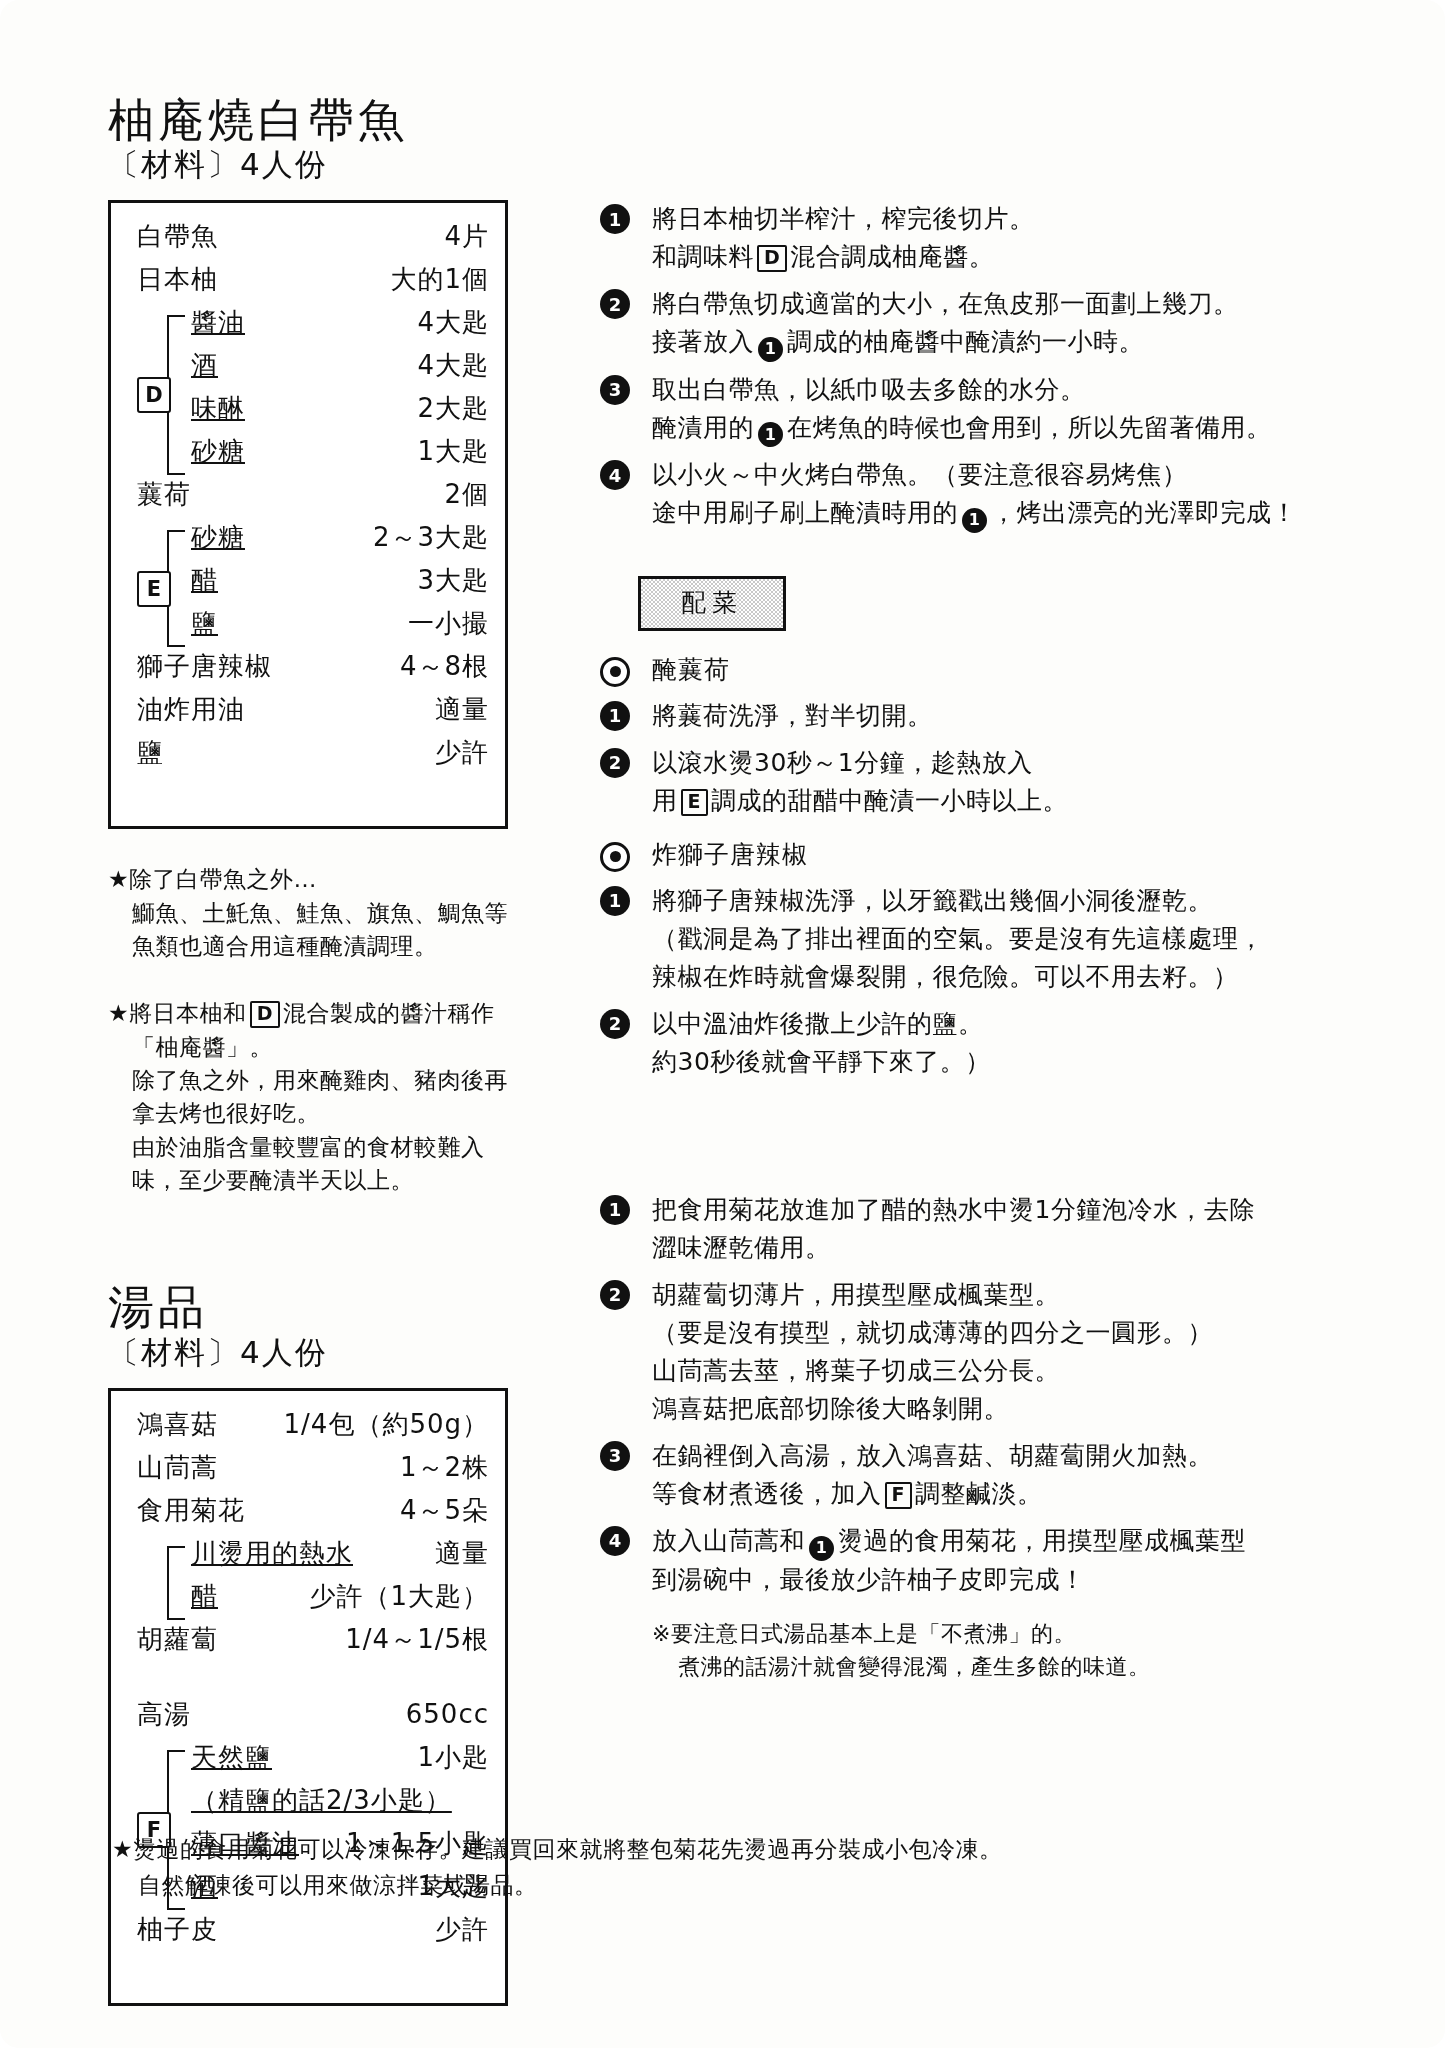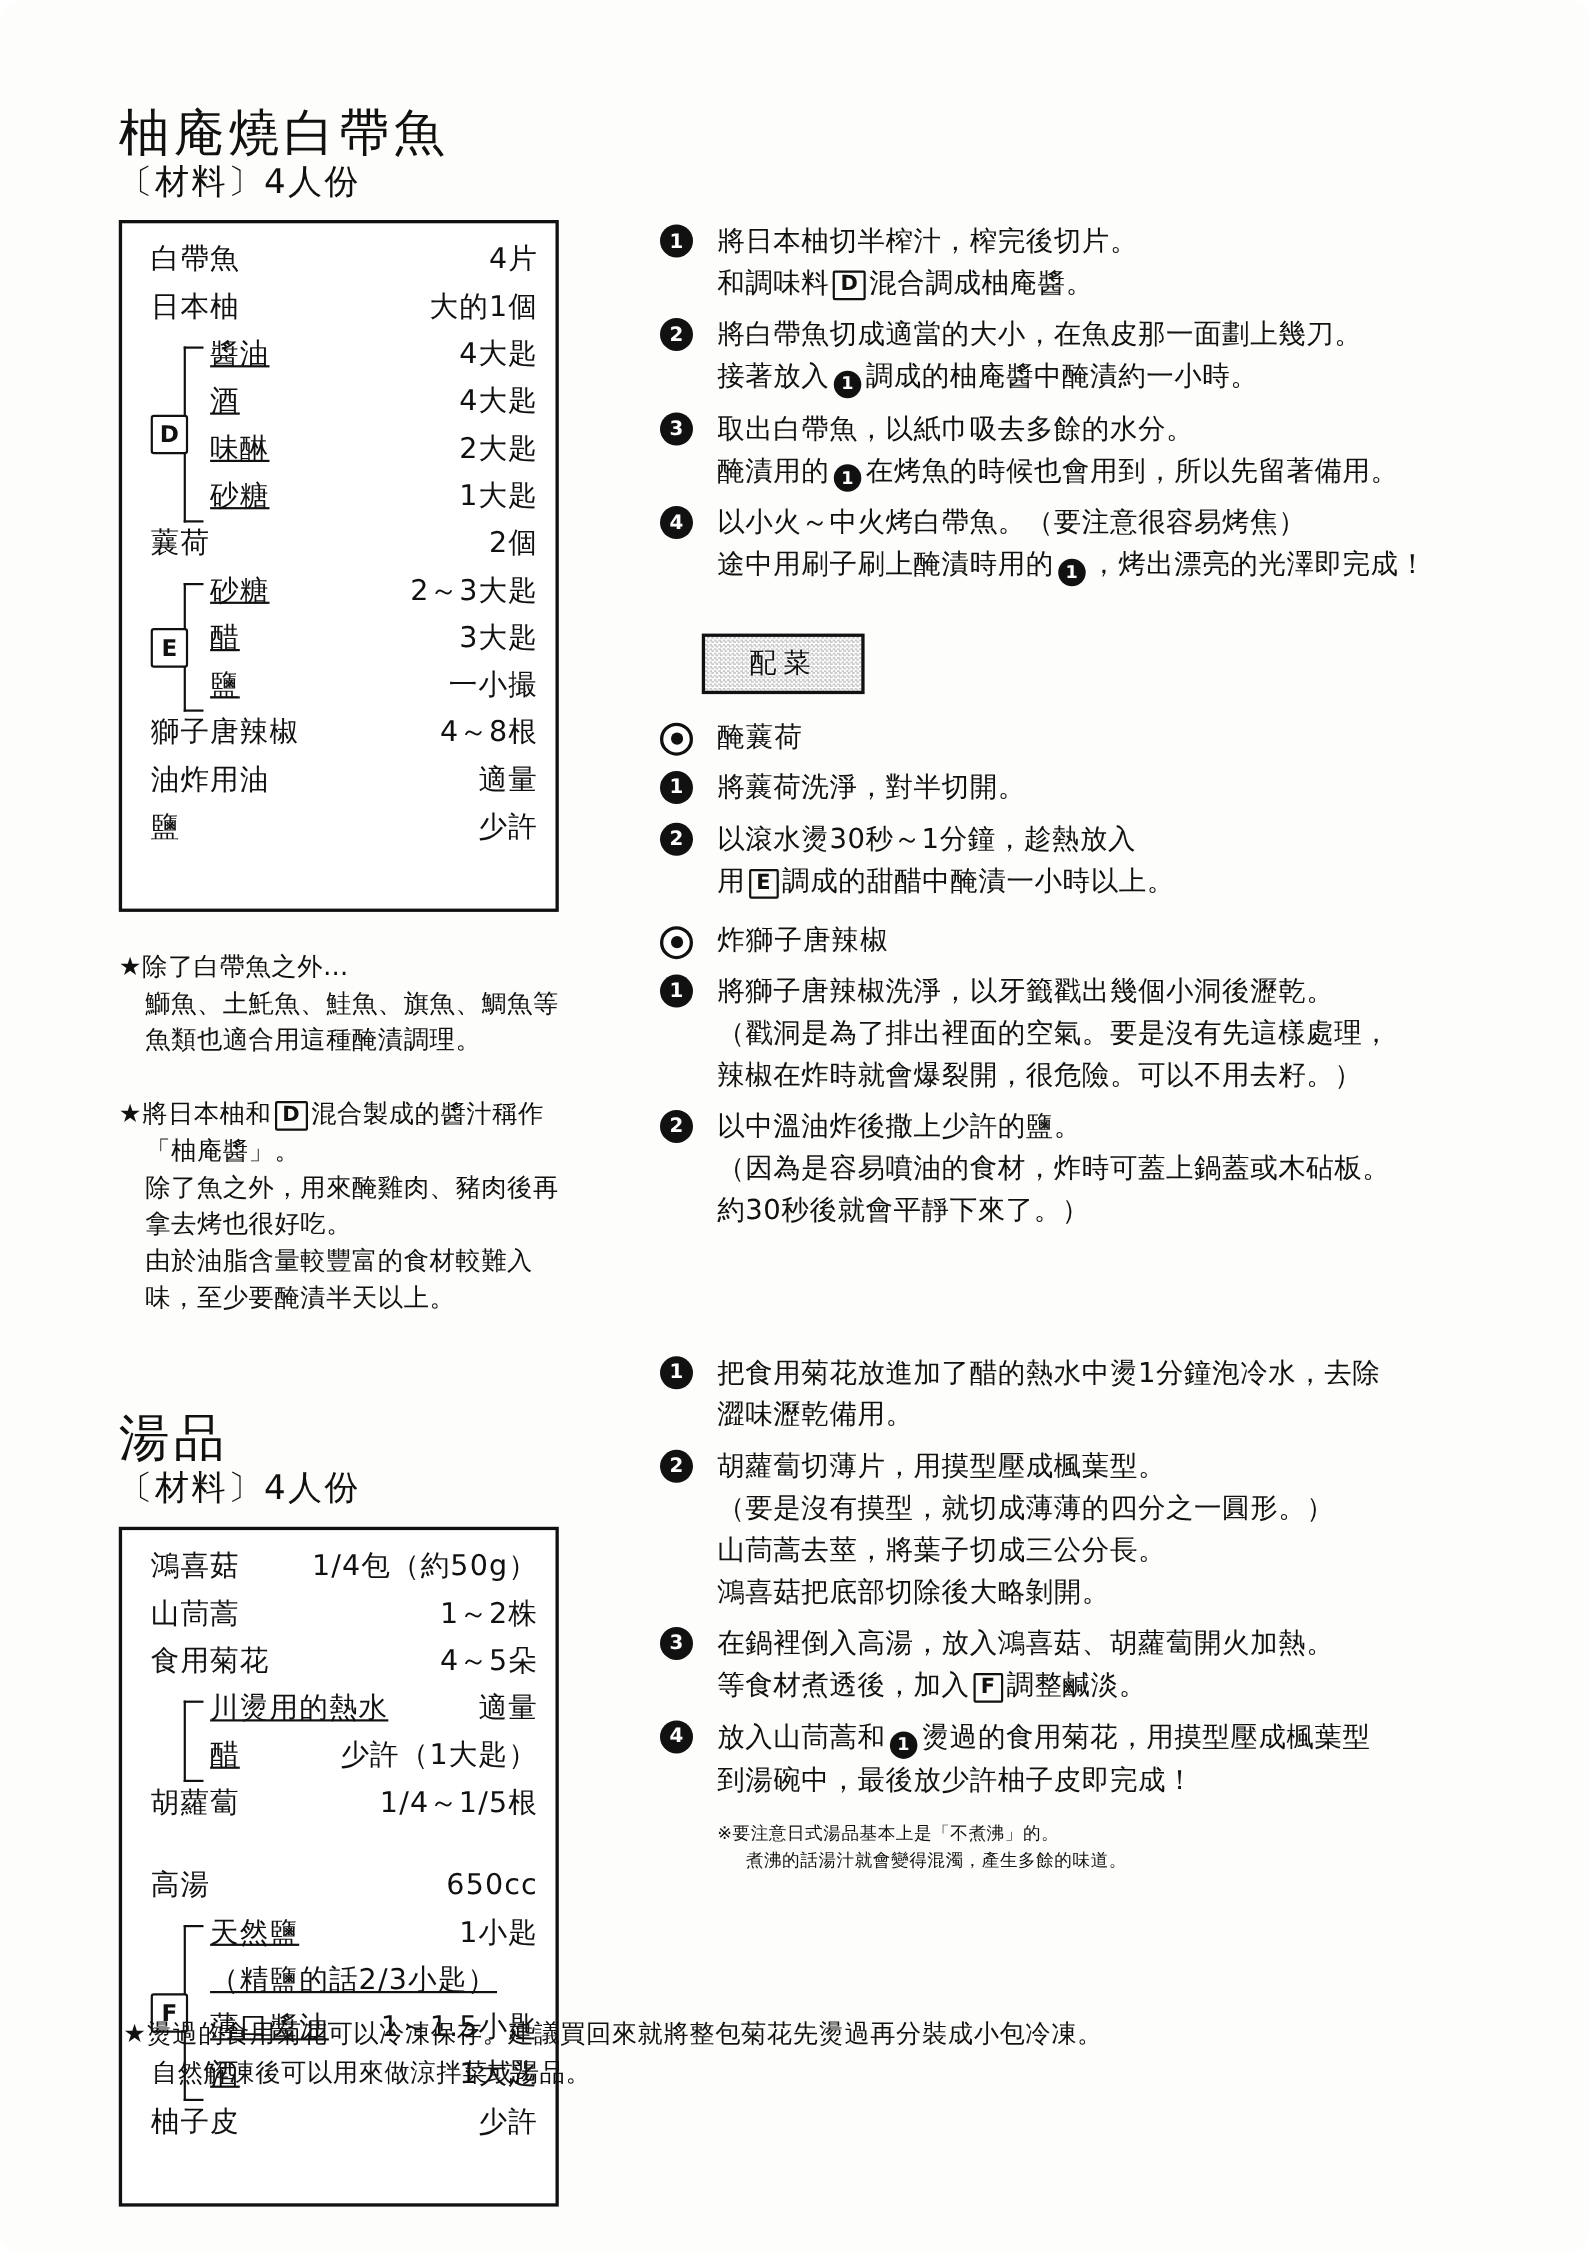--- a/index.html
+++ b/index.html
@@ -207,21 +207,21 @@
     left: 112px;
     top: 1832px;
     font-size: 23px;
     line-height: 1.55;
     letter-spacing: 0.5px;
   }
   .bottom-note .ln { white-space: nowrap; }
   .bottom-note .ln.ind { padding-left: 26px; }
 
   .tail-note {
-    font-size: 16px;
+    font-size: 22px;
     line-height: 1.5;
     letter-spacing: 0.5px;
     margin-top: 18px;
     margin-left: 52px;
   }
   .tail-note .ln { white-space: nowrap; }
   .tail-note .ln.ind { padding-left: 26px; }
 </style>
 </head>
 <body>
@@ -463,21 +463,20 @@
         <span class="ln">將獅子唐辣椒洗淨，以牙籤戳出幾個小洞後瀝乾。</span>
         <span class="ln">（戳洞是為了排出裡面的空氣。要是沒有先這樣處理，</span>
         <span class="ln">辣椒在炸時就會爆裂開，很危險。可以不用去籽。）</span>
       </div>
     </div>
 
     <div class="step">
       <div class="bullet">2</div>
       <div class="step-body">
         <span class="ln">以中溫油炸後撒上少許的鹽。</span>
-        <span class="ln">（因為是容易噴油的食材，炸時可蓋上鍋蓋或木砧板。</span>
         <span class="ln">約30秒後就會平靜下來了。）</span>
       </div>
     </div>
 
     
     <div style="margin-top:110px;">
 
       <div class="step">
         <div class="bullet">1</div>
         <div class="step-body">

